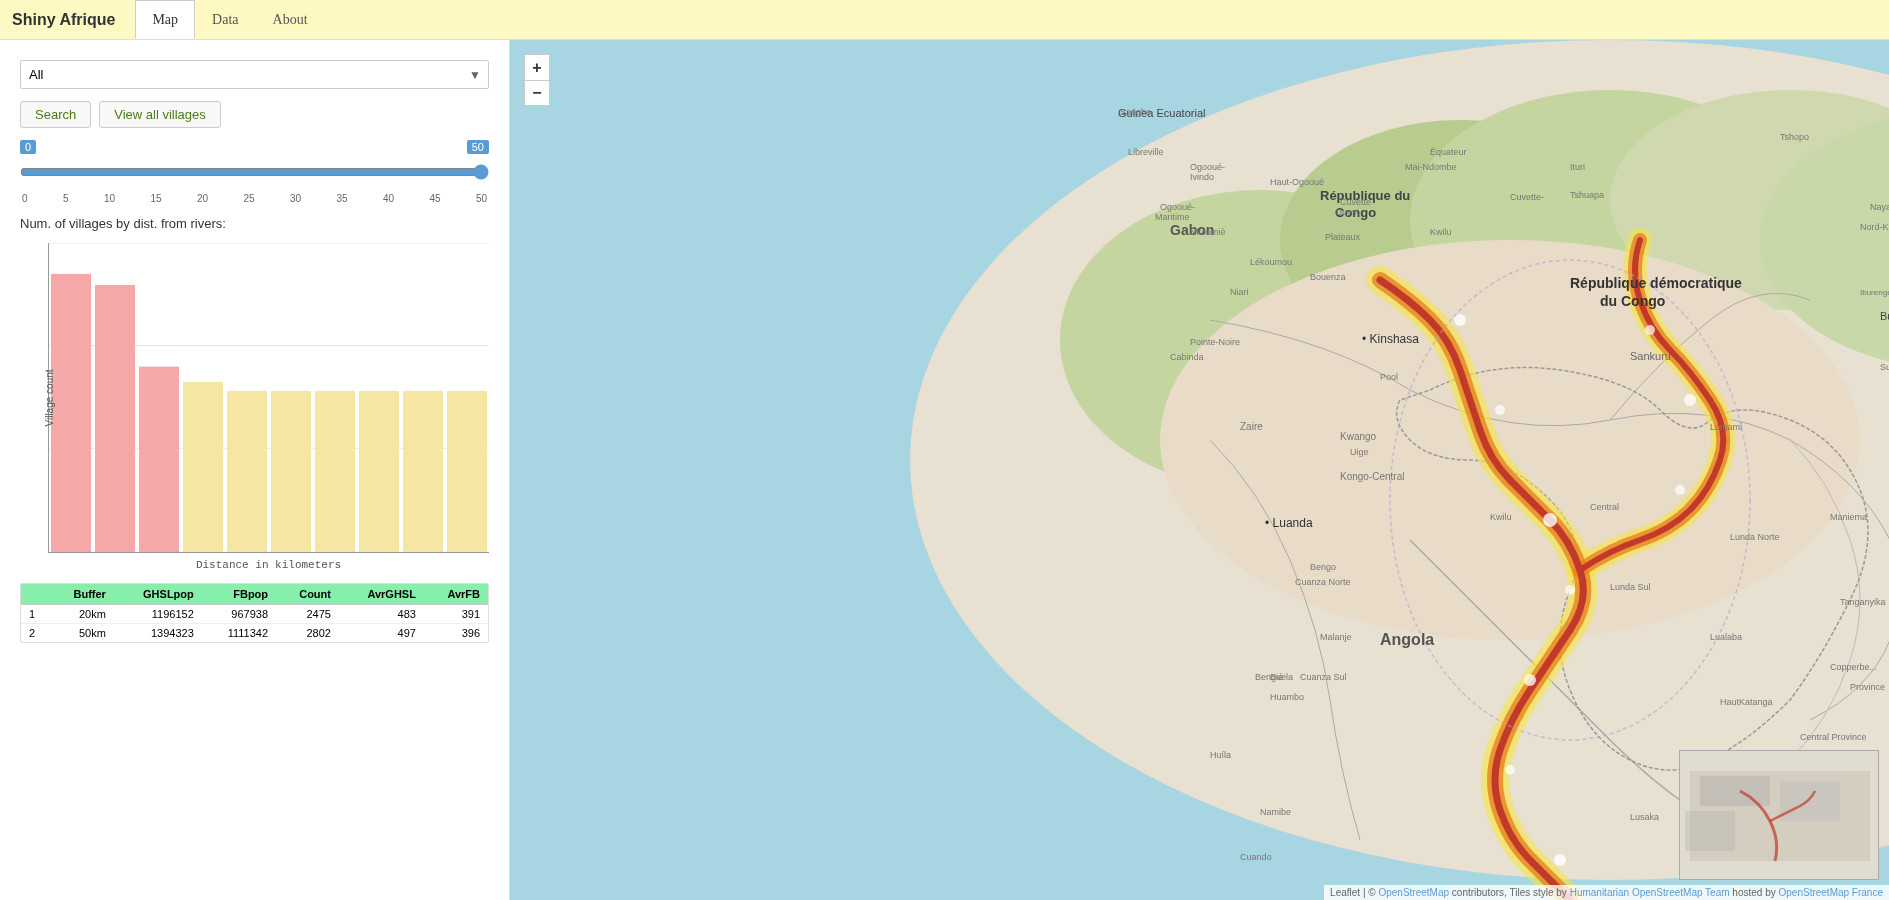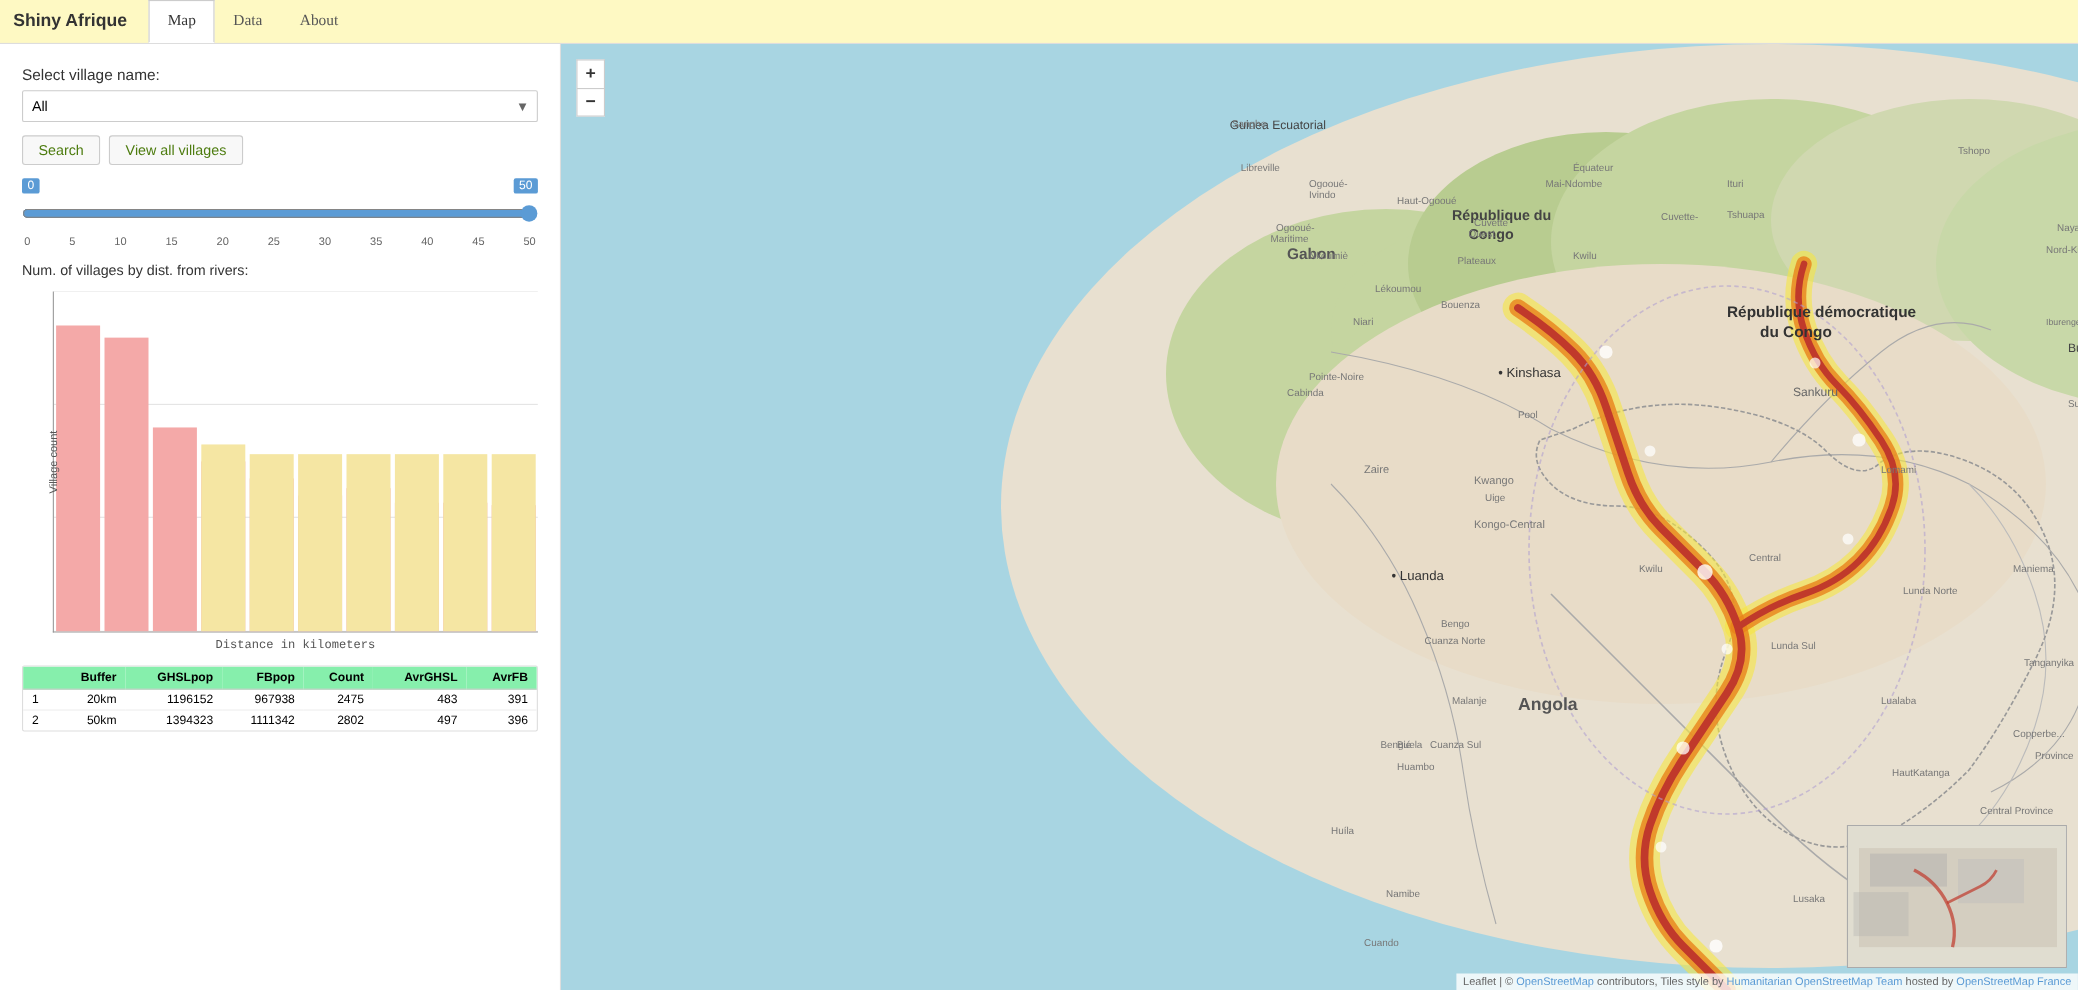--- a/index.html
+++ b/index.html
@@ -145,21 +145,20 @@
     <li class="nav-tab">Data</li>
     <li class="nav-tab">About</li>
   </ul>
 </nav>
 
 <div class="main-content">
 
   <div class="left-panel">
 
     <div>
-      <div class="section-label">Select village name:</div>
       <div class="dropdown-wrapper">
         <select class="dropdown-select"><option>All</option></select>
         <span class="dropdown-arrow">▼</span>
       </div>
     </div>
 
     <div class="btn-row">
       <button class="btn">Search</button>
       <button class="btn">View all villages</button>
     </div>

